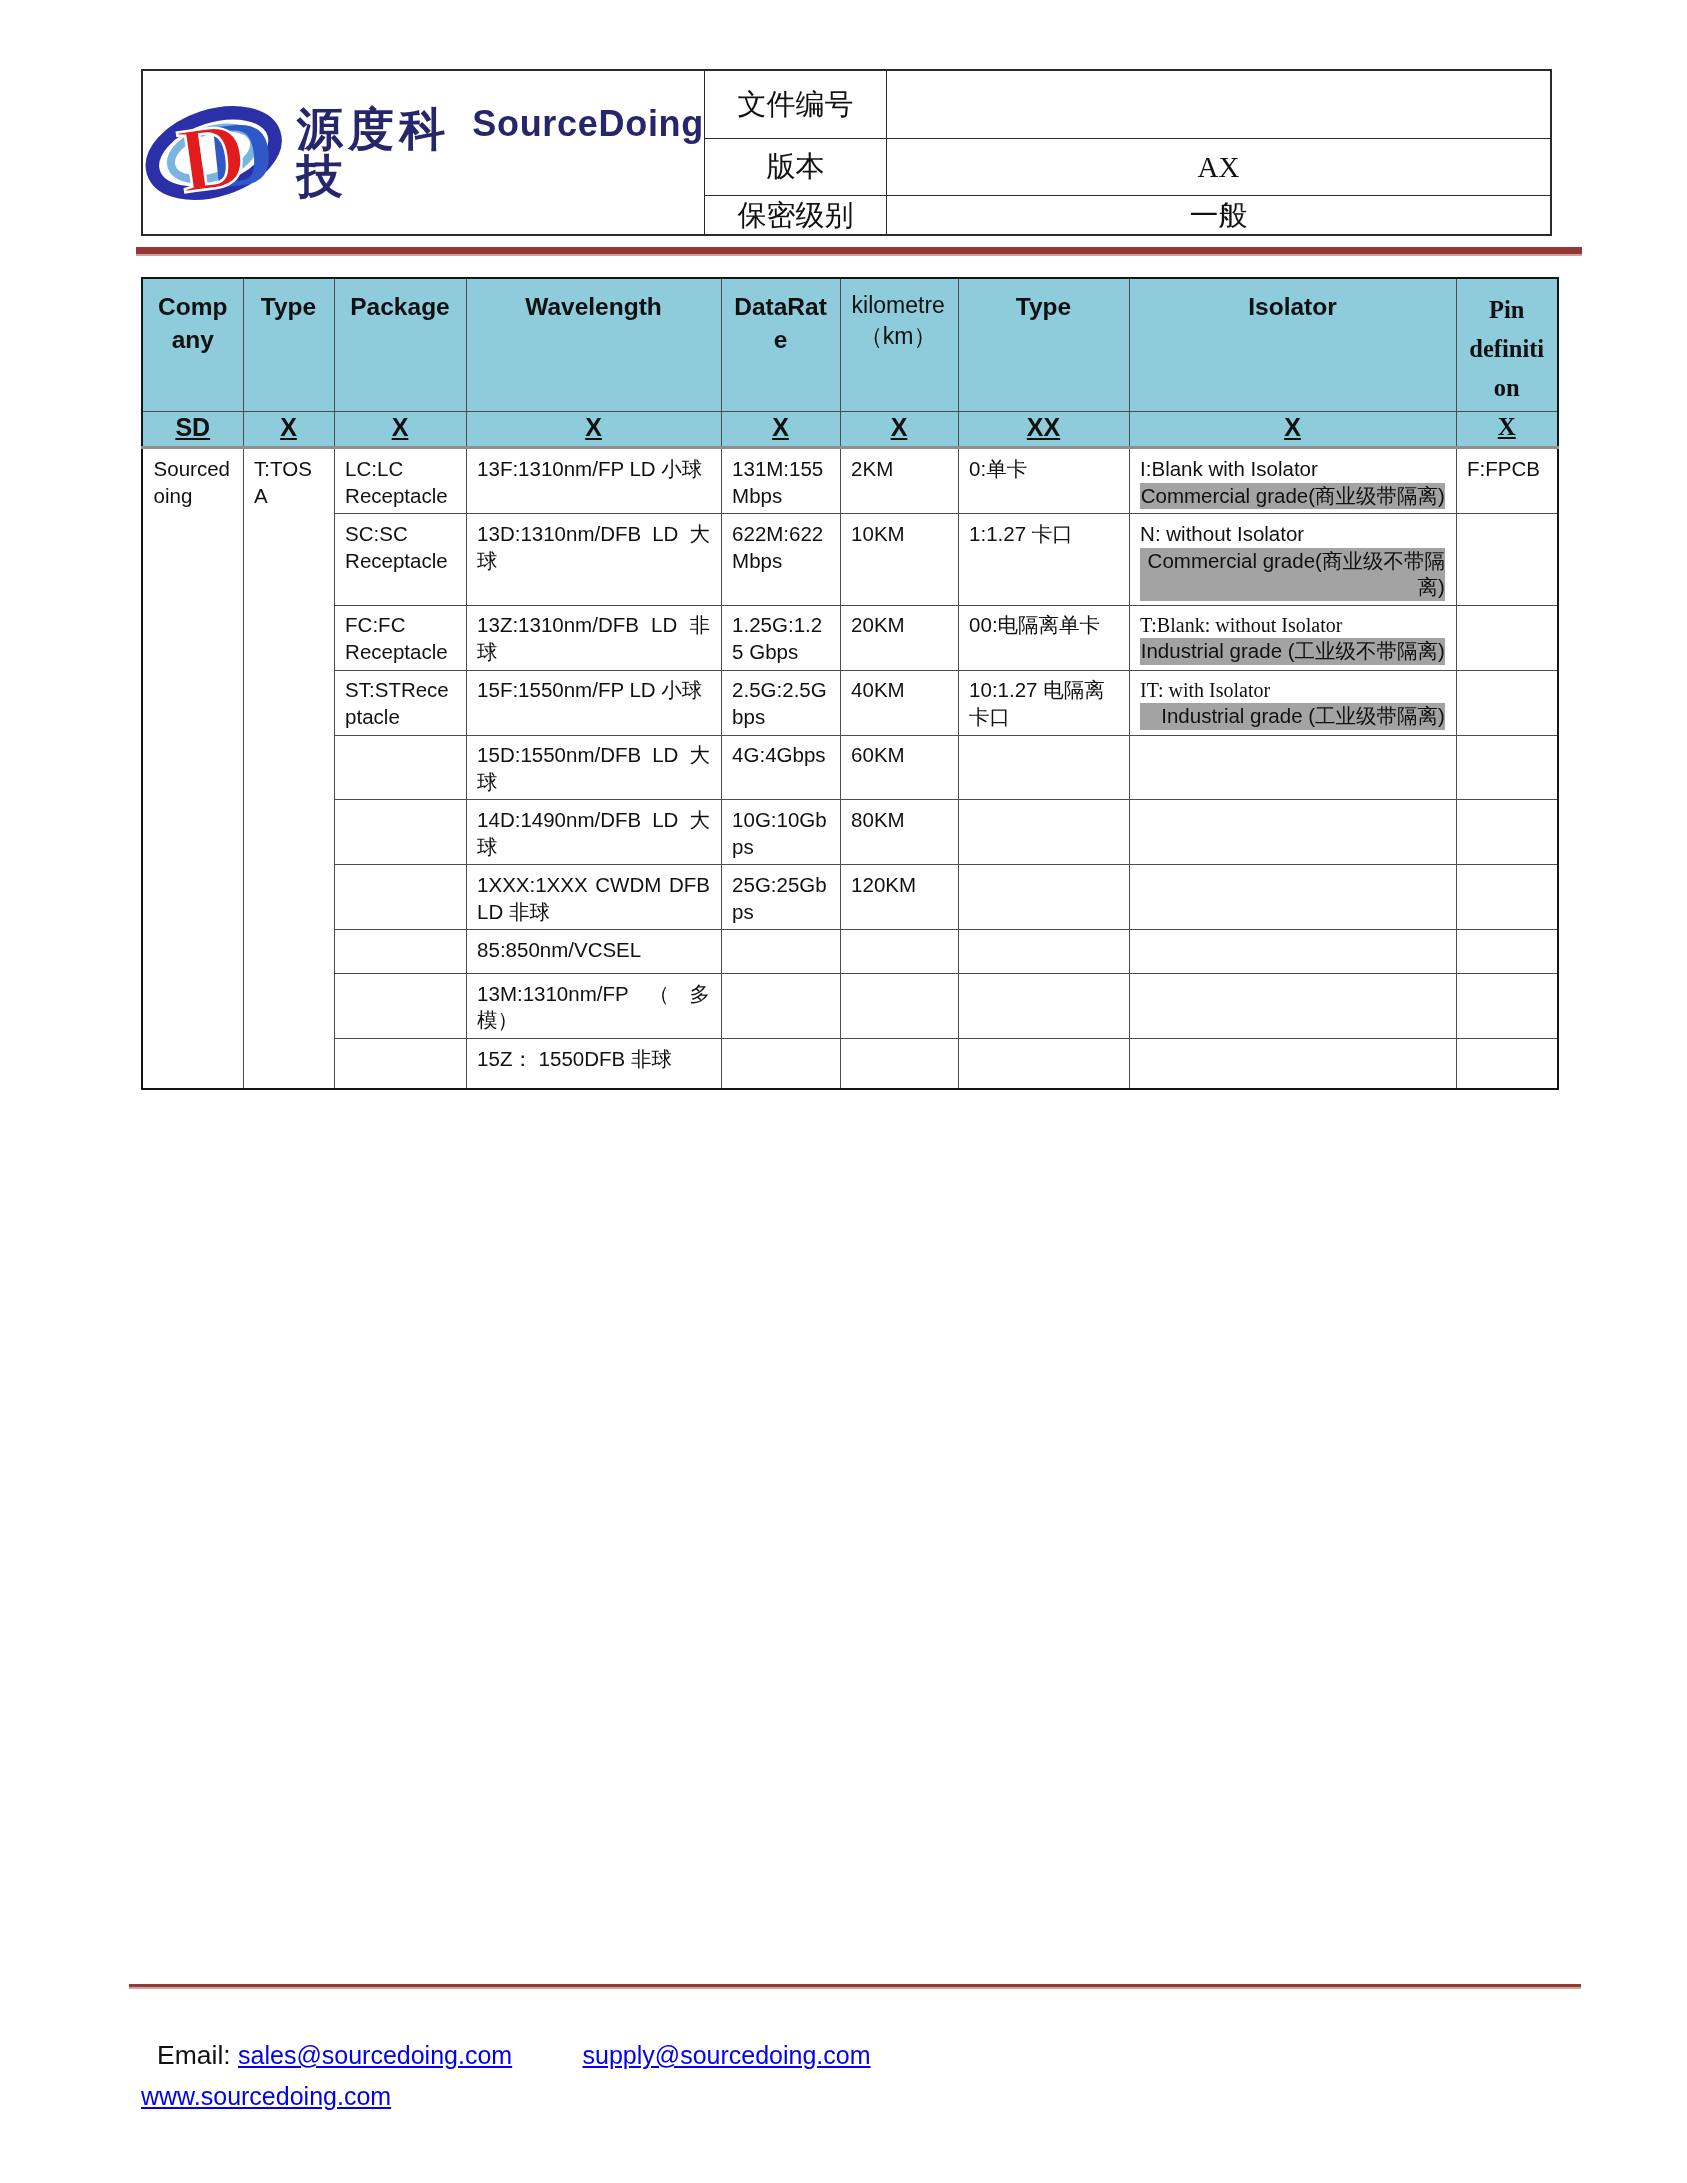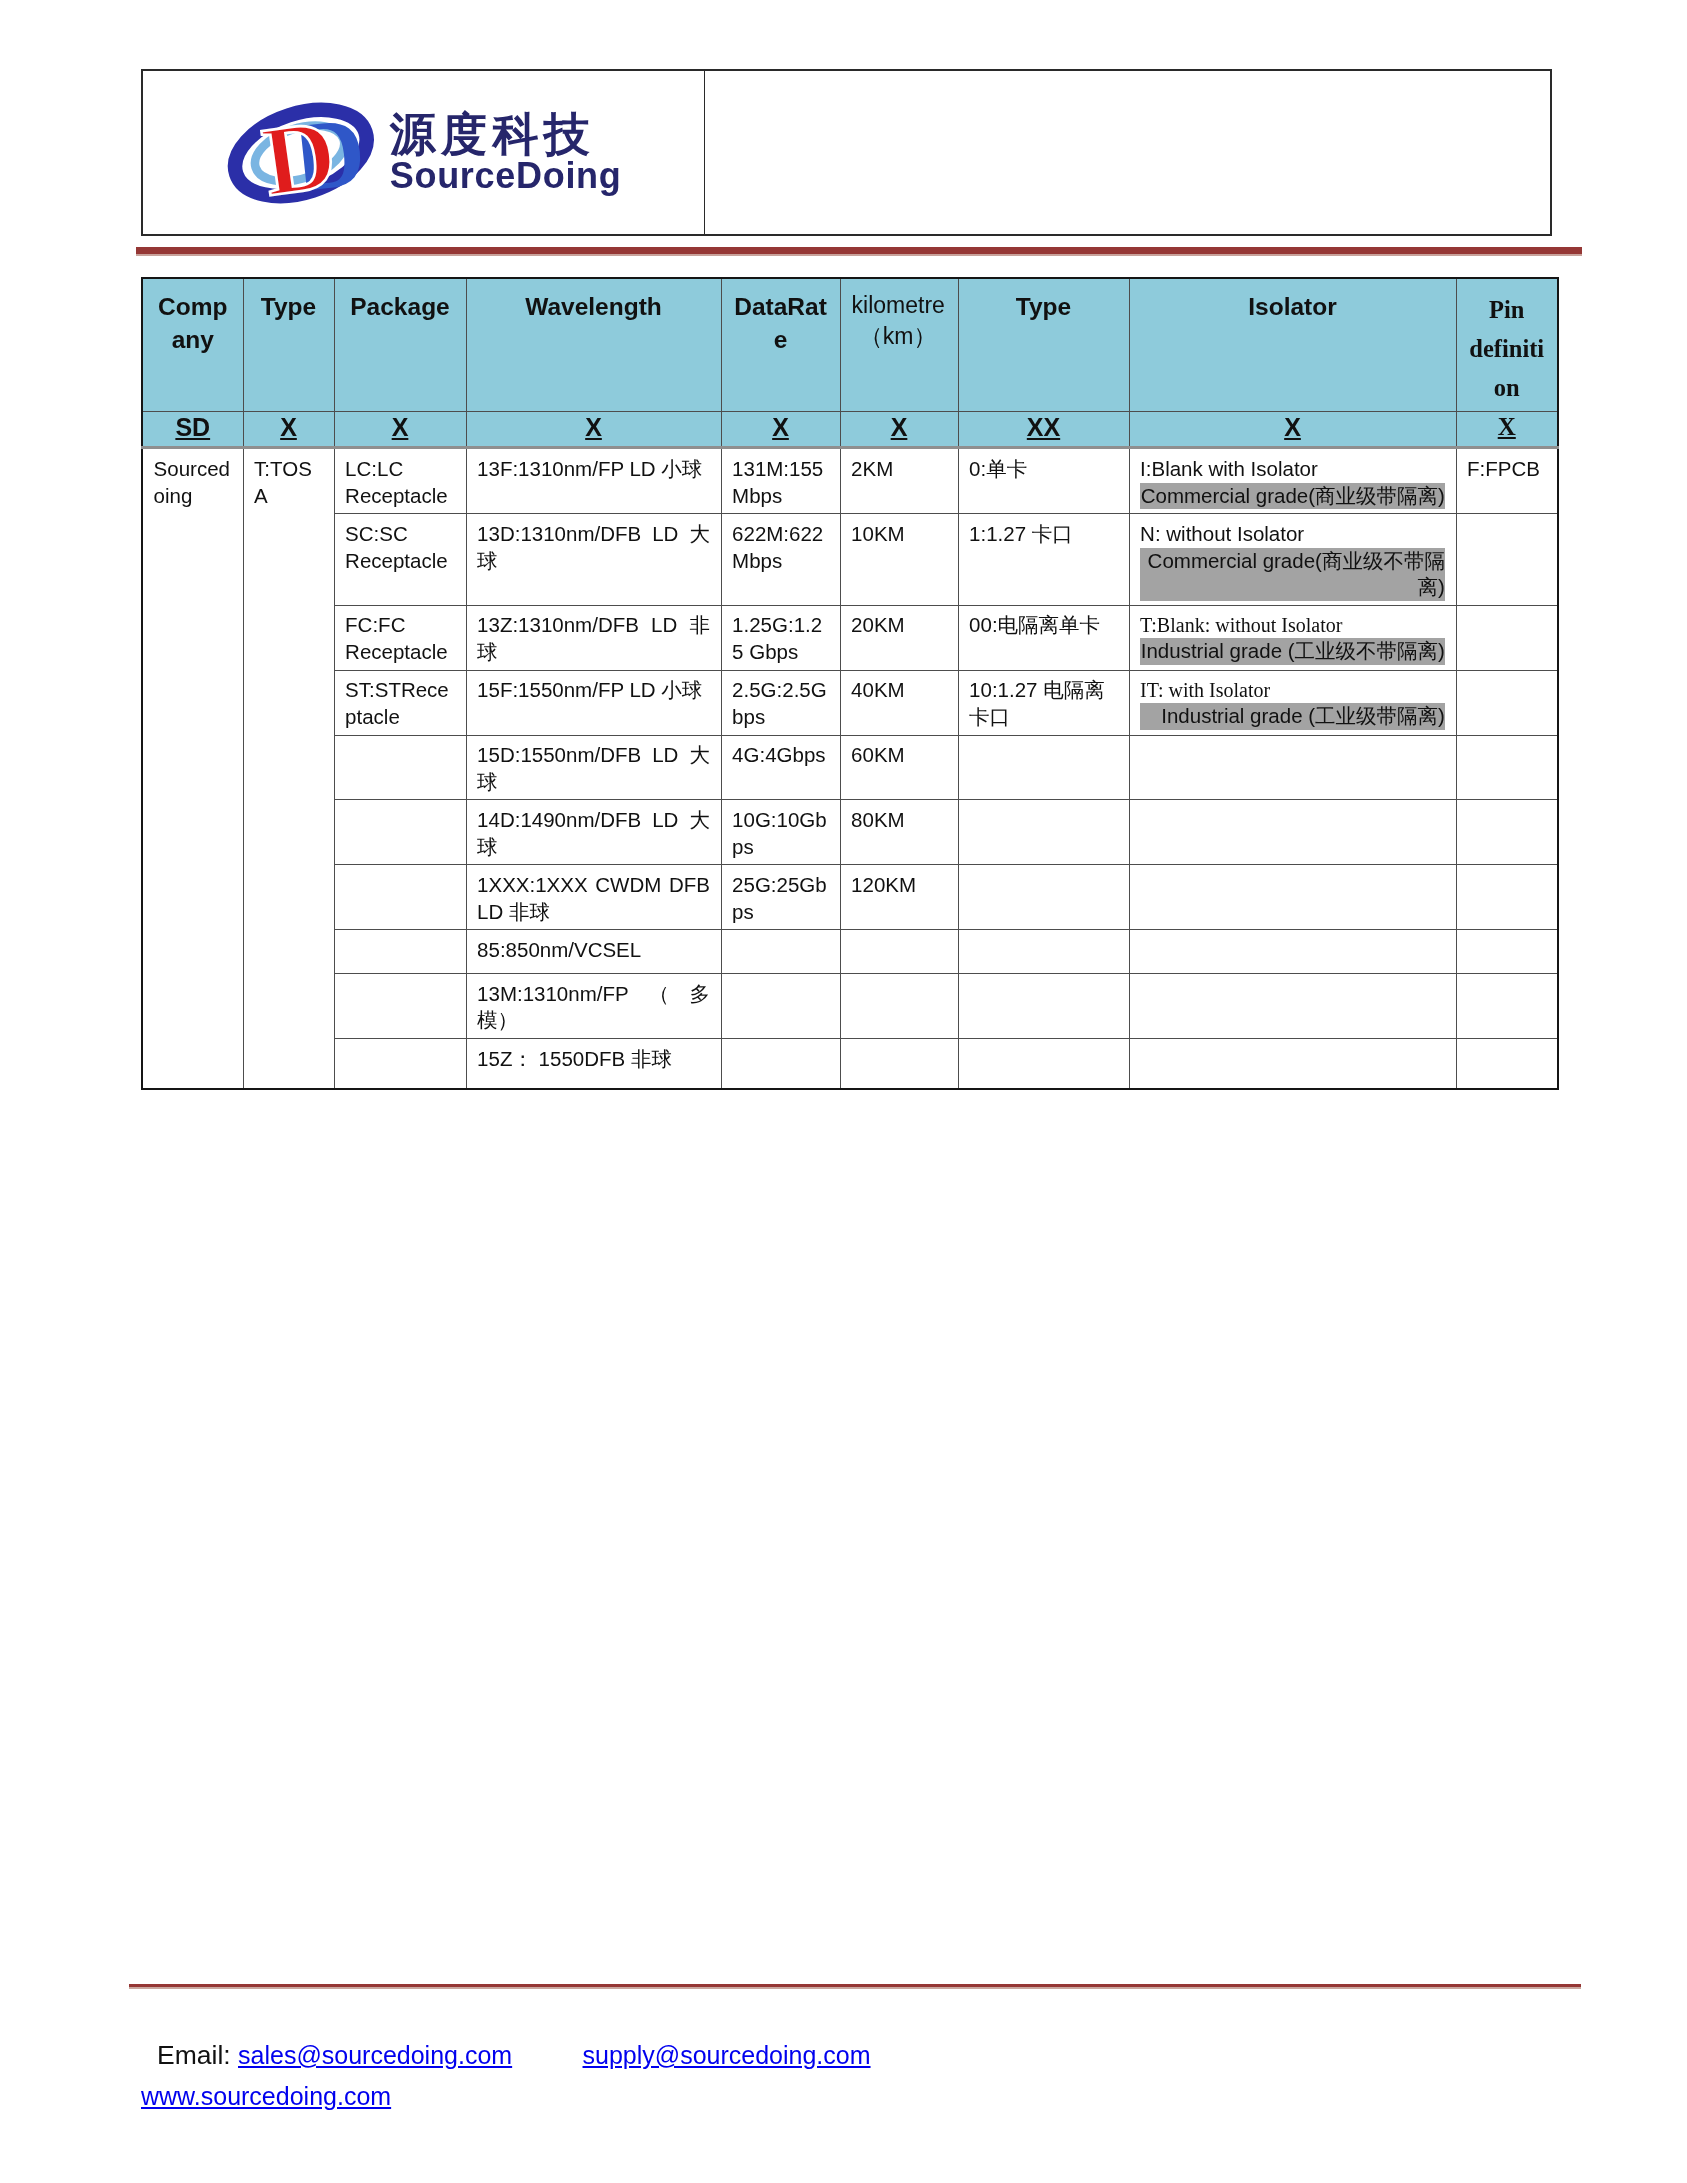--- a/index.html
+++ b/index.html
@@ -15,21 +15,21 @@
   html,body{margin:0;padding:0;}
   body{width:1687px;height:2183px;background:#ffffff;position:relative;
        font-family:"Liberation Sans",sans-serif;color:#111;}
   .page{position:absolute;inset:0;}
 
   
   .doc-header{position:absolute;left:141px;top:69px;width:1411px;height:167px;
     border:2px solid #2a2a2a;display:flex;background:#fff;}
   .hdr-logo{width:562px;border-right:1.3px solid #2a2a2a;display:flex;
     align-items:center;justify-content:center;gap:9.3px;}
-  .logo-txt{display:flex;flex-direction:column;line-height:1.02;}
+  .logo-txt{display:flex;flex-direction:row;line-height:1.02;}
   .logo-cn{font-size:46px;font-weight:bold;letter-spacing:5.3px;color:var(--logo-text);}
   .logo-en{font-size:36px;font-weight:bold;color:var(--logo-text);letter-spacing:0.7px;}
   .hdr-title{width:334px;border-right:1.3px solid #2a2a2a;display:flex;
     align-items:center;justify-content:center;font-family:"Liberation Serif",serif;
     font-weight:bold;font-size:40px;letter-spacing:1.3px;}
   .hdr-info{flex:1;display:grid;grid-template-columns:182px 1fr;
     grid-template-rows:68px 57px 39px;font-family:"Liberation Serif",serif;}
   .hdr-info > div{border-bottom:1.3px solid #2a2a2a;border-right:1.3px solid #2a2a2a;
     display:flex;align-items:center;justify-content:center;font-size:29px;}
   .hdr-info > div:nth-child(even){border-right:none;}
@@ -96,20 +96,28 @@
           <ellipse cx="113" cy="95" rx="70" ry="38" fill="none" stroke="#7ab5e2" stroke-width="13"></ellipse>
         </g>
         <text x="103" y="152" font-family="Liberation Serif, serif" font-weight="bold" font-size="150" fill="#2f57c8" transform="rotate(-6 115 95)">D</text>
         <text x="58" y="152" font-family="Liberation Serif, serif" font-weight="bold" font-size="150" fill="#e01c1c" stroke="#ffffff" stroke-width="4" transform="rotate(-8 115 95)">D</text>
       </svg>
       <div class="logo-txt">
         <div class="logo-cn">源度科技</div>
         <div class="logo-en">SourceDoing</div>
       </div>
     </div>
+    <div class="hdr-info">
+      <div>文件编号</div>
+      <div class="info-val"></div>
+      <div>版本</div>
+      <div class="info-val">AX</div>
+      <div>保密级别</div>
+      <div class="info-val">一般</div>
+    </div>
   </div>
 
   <div class="accent-bar"></div>
 
   <table class="spec">
     <colgroup>
       <col class="c1">
         <col class="c2">
         <col class="c3">
         <col class="c4">

